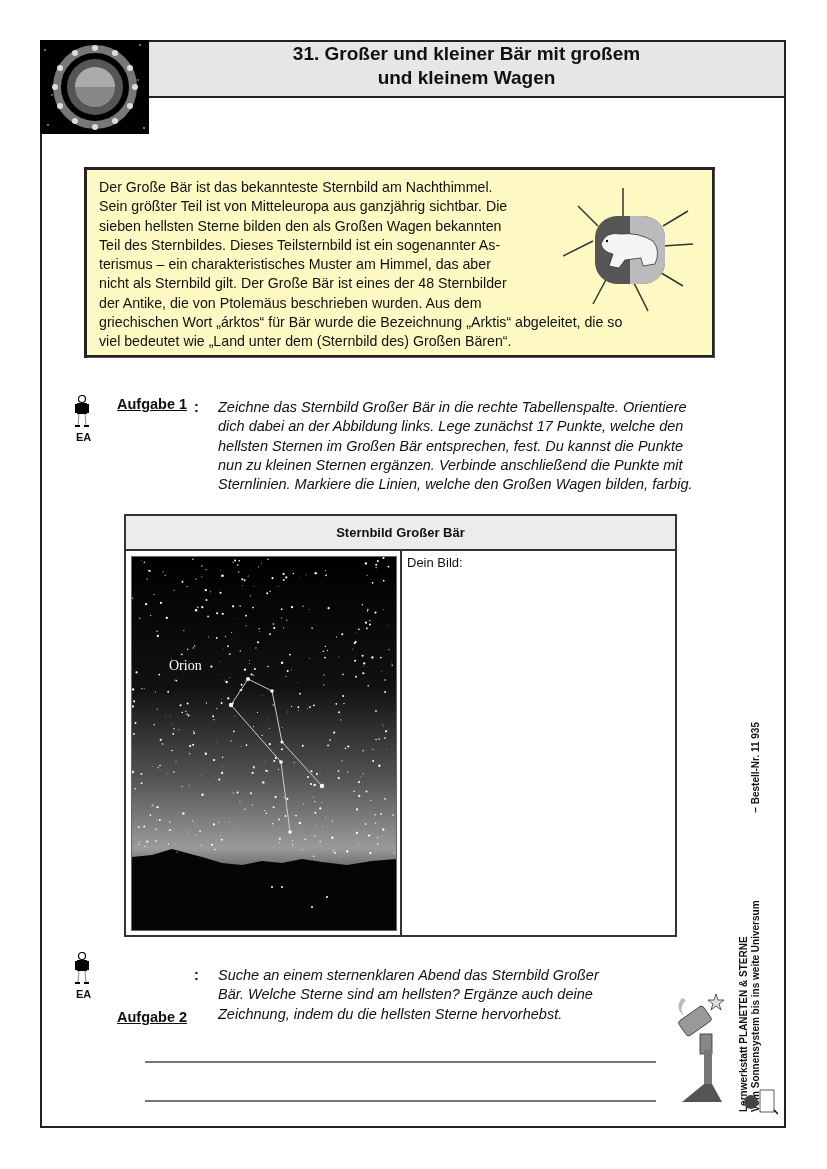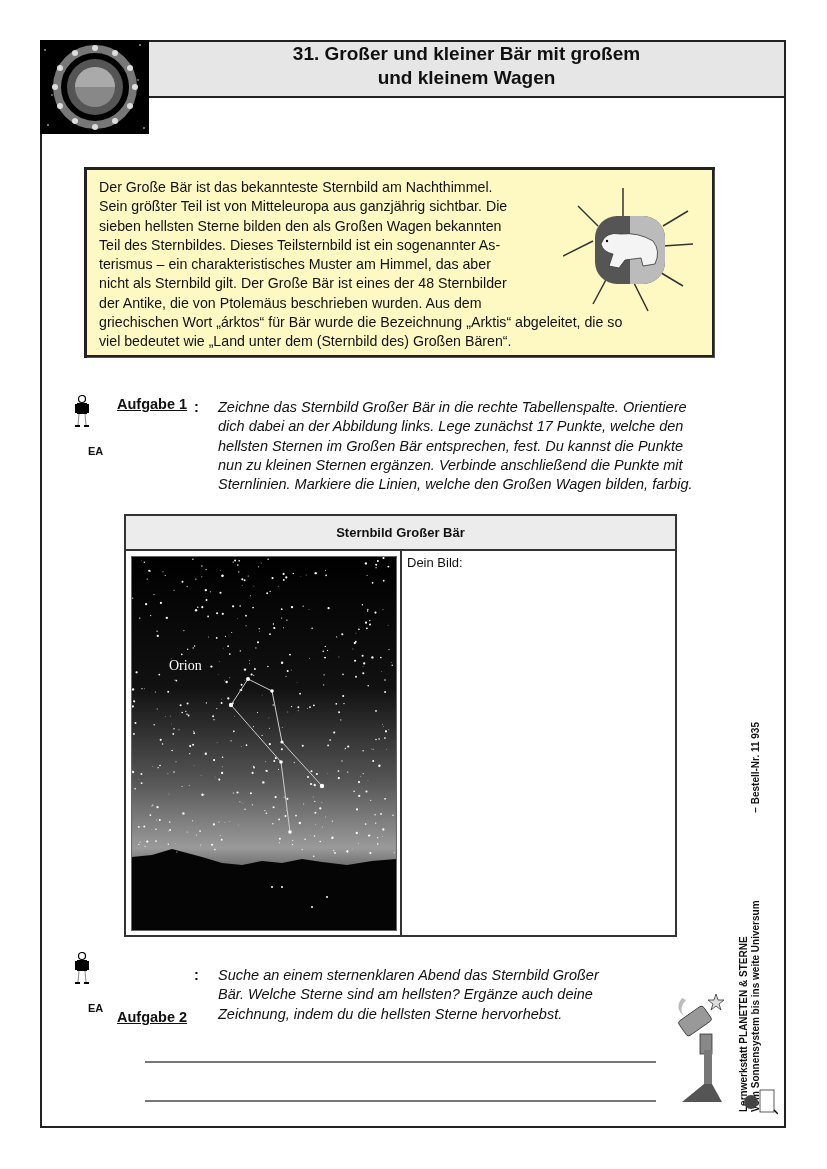--- a/index.html
+++ b/index.html
@@ -14,21 +14,21 @@
   .title-bar div { font-family: "Liberation Sans", sans-serif; }
   .info-box { position: absolute; left: 84px; top: 167px; width: 631px; height: 191px;
               background: #fef9c3; border: 1px solid #555; box-sizing: border-box;
               box-shadow: -2px -2px 0 #222 inset; }
   .info-box::before { content: ""; position: absolute; left: -1px; top: -1px; right: -1px; height: 3px; background: #222; }
   .info-box::after { content: ""; position: absolute; left: -1px; top: -1px; bottom: -1px; width: 3px; background: #222; }
   .info-text { position: absolute; left: 14px; top: 10px; width: 600px; font-size: 14.2px; line-height: 19.3px; text-align: justify; }
   .info-text .narrow { display: block; width: 452px; text-align: justify; }
   .bear-img { position: absolute; left: 478px; top: 18px; width: 132px; height: 130px; }
   .ea-figure { position: absolute; width: 30px; height: 50px; }
-  .ea-label { position: absolute; font-size: 11px; font-weight: bold; left: 15px; top: 36px; margin-top: 14px; }
+  .ea-label { position: absolute; font-size: 11px; font-weight: bold; left: 3px; top: 36px; }
   .task-label { position: absolute; font-weight: bold; font-size: 14.5px; text-decoration: underline; }
   .task-colon { position: absolute; font-weight: bold; font-size: 14.5px; }
   .task-text { position: absolute; font-style: italic; font-size: 14.5px; line-height: 19.3px; }
   .table { position: absolute; left: 124px; top: 514px; width: 553px; height: 423px; border: 2px solid #333; box-sizing: border-box; }
   .table-head { height: 35px; background: #ececec; border-bottom: 2px solid #333; box-sizing: border-box;
                 text-align: center; font-weight: bold; font-size: 13px; line-height: 34px; }
   .col-left { position: absolute; left: 0; top: 35px; width: 276px; height: 384px; border-right: 2px solid #333; box-sizing: border-box; }
   .col-right { position: absolute; left: 276px; top: 35px; width: 288px; height: 384px; }
   .col-right span { position: absolute; left: 5px; top: 4px; font-size: 13px; }
   .sky { position: absolute; left: 5px; top: 5px; width: 264px; height: 373px; border: 1px solid #666; overflow: hidden; }

